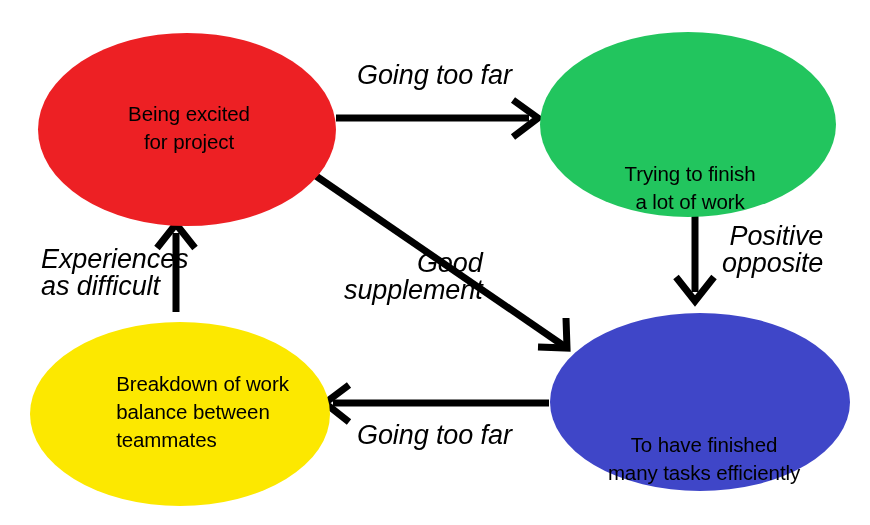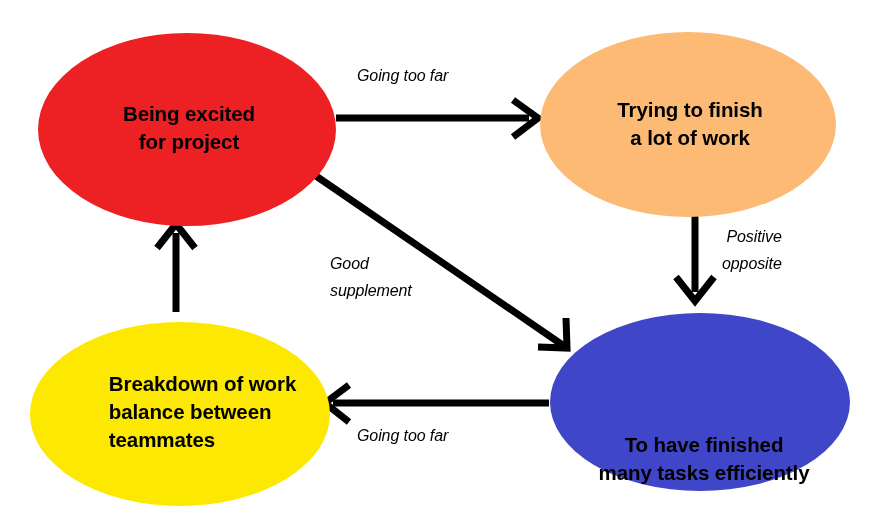--- a/index.html
+++ b/index.html
@@ -34,21 +34,20 @@
     box-sizing: border-box;
   }
   .node-label {
     color: #000000;
     font-family: "Liberation Sans", sans-serif;
     font-size: 20.5px;
     line-height: 28px;
     text-align: left;
     white-space: pre-line;
     letter-spacing: -0.1px;
-    font-weight: bold;
   }
   .node-label.centered {
     text-align: center;
   }
   #node-red {
     left: 38px;
     top: 33px;
     width: 298px;
     height: 193px;
   }
@@ -74,28 +73,28 @@
   #node-red .node-label   { transform: translate(2px, -2px); }
   #node-green .node-label { transform: translate(2px, -1px); }
   #node-yellow .node-label{ transform: translate(8px, -2px); margin-left: 29px; }
   #node-blue .node-label  { transform: translate(4px, -4px); }
 
   .edge-label {
     position: absolute;
     color: #000000;
     font-family: "Liberation Sans", sans-serif;
     font-style: italic;
-    font-size: 16px;
+    font-size: 27px;
     line-height: 27px;
     white-space: pre-line;
     letter-spacing: -0.1px;
   }
   #label-going-too-far-top   { left: 357px; top: 62px;  }
   #label-positive-opposite   { left: 722px; top: 223px; text-align: right; }
-  #label-good-supplement     { left: 330px; top: 250px; }
+  #label-good-supplement     { left: 344px; top: 250px; text-align: right; }
   #label-experiences-difficult { left: 41px; top: 246px; }
   #label-going-too-far-bottom{ left: 357px; top: 422px; }
 </style>
 </head>
 <body>
 
 <div id="canvas">
 
   <svg id="edges-layer" width="870" height="525" viewBox="0 0 870 525">
 
@@ -123,21 +122,21 @@
       <line x1="176" y1="312" x2="176" y2="233" stroke="#000000" stroke-width="7" stroke-linecap="butt"></line>
       <polyline points="157,248 176,224 195,248" fill="none" stroke="#000000" stroke-width="7" stroke-linecap="butt" stroke-linejoin="miter"></polyline>
     </g>
   </svg>
 
   <div class="node" id="node-red" style="background:#ED2024;">
     <span class="node-label centered">Being excited
 for project</span>
   </div>
 
-  <div class="node" id="node-green" style="background:#fdba74;">
+  <div class="node" id="node-green" style="background:#22c55e;align-items:flex-end;">
     <span class="node-label centered">Trying to finish
 a lot of work</span>
   </div>
 
   <div class="node" id="node-yellow" style="background:#FCE800;">
     <span class="node-label">Breakdown of work
 balance between
 teammates</span>
   </div>
 
@@ -149,14 +148,16 @@
   <div class="edge-label" id="label-going-too-far-top">Going too far</div>
 
   <div class="edge-label" id="label-positive-opposite">Positive
 opposite</div>
 
   <div class="edge-label" id="label-good-supplement">Good
 supplement</div>
 
   <div class="edge-label" id="label-going-too-far-bottom">Going too far</div>
 
+  <div class="edge-label" id="label-experiences-difficult">Experiences
+as difficult</div>
 
 </div>
 
 </body></html>

